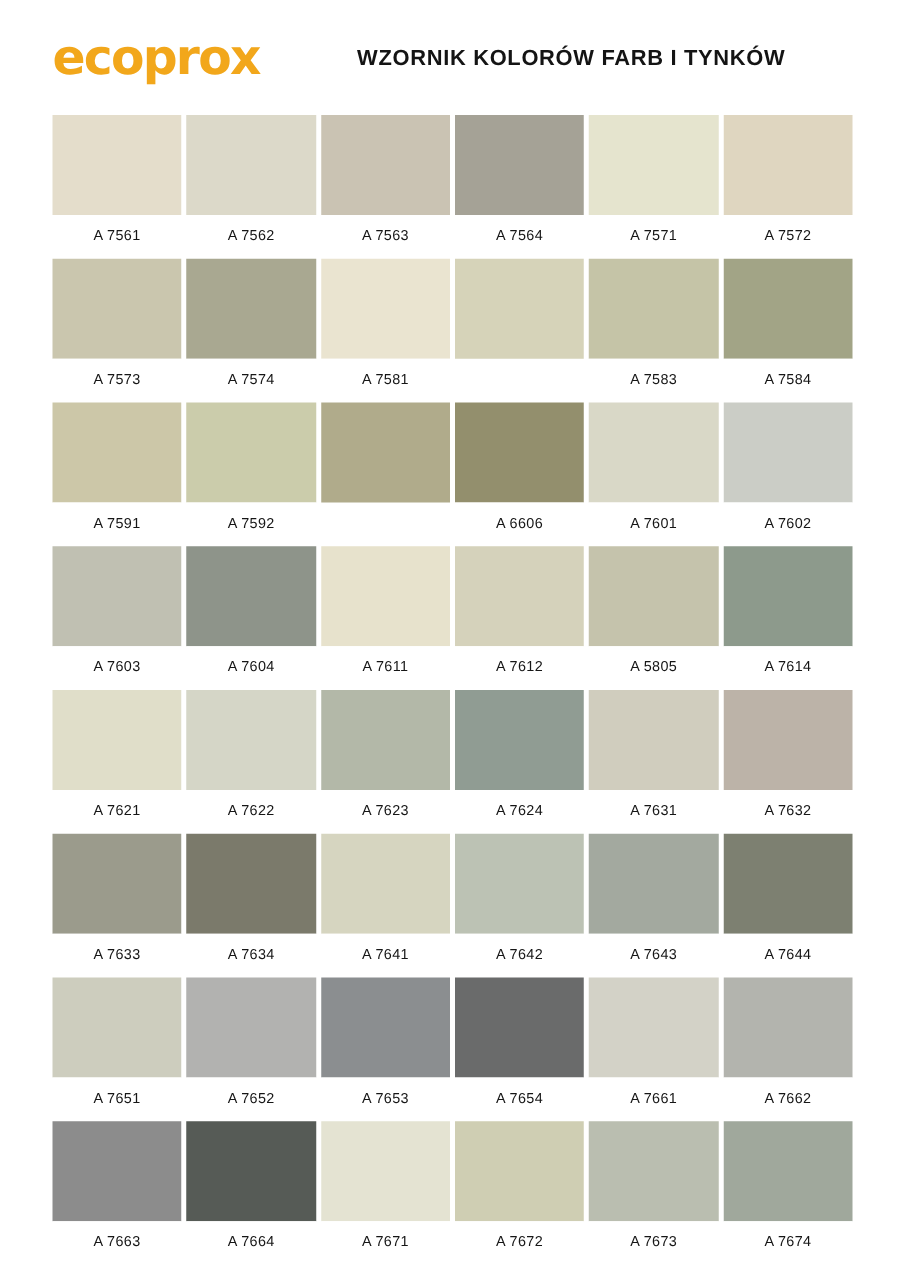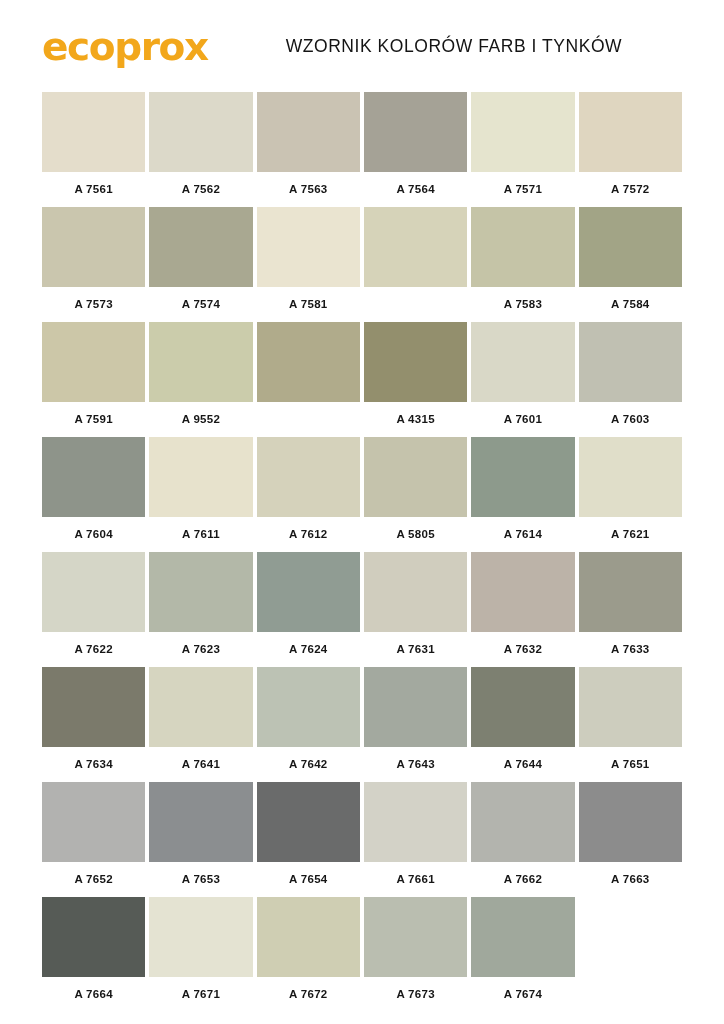--- a/index.html
+++ b/index.html
@@ -45,21 +45,21 @@
     line-height: 1;
     user-select: none;
     white-space: nowrap;
     text-align: right;
   }
 
   .header-title {
     margin-left: 78px;
     font-family: "Liberation Sans", sans-serif;
     font-size: 17.5px;
-    font-weight: 400;
+    font-weight: 700;
     letter-spacing: 0.55px;
     color: #141414;
     white-space: nowrap;
   }
 
   
   .grid-wrap {
     flex: 1 1 auto;
     padding: 0 42px;
     box-sizing: border-box;
@@ -84,21 +84,21 @@
     border: 0;
     display: block;
   }
 
   .swatch-code {
     height: 35px;
     line-height: 35px;
     text-align: center;
     font-family: "Liberation Sans", sans-serif;
     font-size: 11.5px;
-    font-weight: 700;
+    font-weight: 400;
     letter-spacing: 0.3px;
     color: #161616;
     background: #ffffff;
     white-space: nowrap;
   }
 
   .footer-pad {
     flex: 0 0 44px;
   }
 </style>
@@ -160,34 +160,38 @@
         <div class="swatch-cell">
           <div class="swatch-chip" style="background-color: rgb(162, 164, 134);"></div>
           <div class="swatch-code">A 7584</div>
         </div>
         <div class="swatch-cell">
           <div class="swatch-chip" style="background-color: rgb(204, 199, 168);"></div>
           <div class="swatch-code">A 7591</div>
         </div>
         <div class="swatch-cell">
           <div class="swatch-chip" style="background-color: rgb(203, 204, 171);"></div>
-          <div class="swatch-code">A 9552</div>
+          <div class="swatch-code">A 7592</div>
         </div>
         <div class="swatch-cell">
           <div class="swatch-chip" style="background-color: rgb(176, 171, 139);"></div>
         </div>
         <div class="swatch-cell">
           <div class="swatch-chip" style="background-color: rgb(147, 143, 109);"></div>
-          <div class="swatch-code">A 4315</div>
+          <div class="swatch-code">A 6606</div>
         </div>
         <div class="swatch-cell">
           <div class="swatch-chip" style="background-color: rgb(217, 216, 199);"></div>
           <div class="swatch-code">A 7601</div>
         </div>
         <div class="swatch-cell">
+          <div class="swatch-chip" style="background-color: rgb(203, 205, 198);"></div>
+          <div class="swatch-code">A 7602</div>
+        </div>
+        <div class="swatch-cell">
           <div class="swatch-chip" style="background-color: rgb(192, 192, 178);"></div>
           <div class="swatch-code">A 7603</div>
         </div>
         <div class="swatch-cell">
           <div class="swatch-chip" style="background-color: rgb(142, 148, 138);"></div>
           <div class="swatch-code">A 7604</div>
         </div>
         <div class="swatch-cell">
           <div class="swatch-chip" style="background-color: rgb(231, 226, 204);"></div>
           <div class="swatch-code">A 7611</div>

